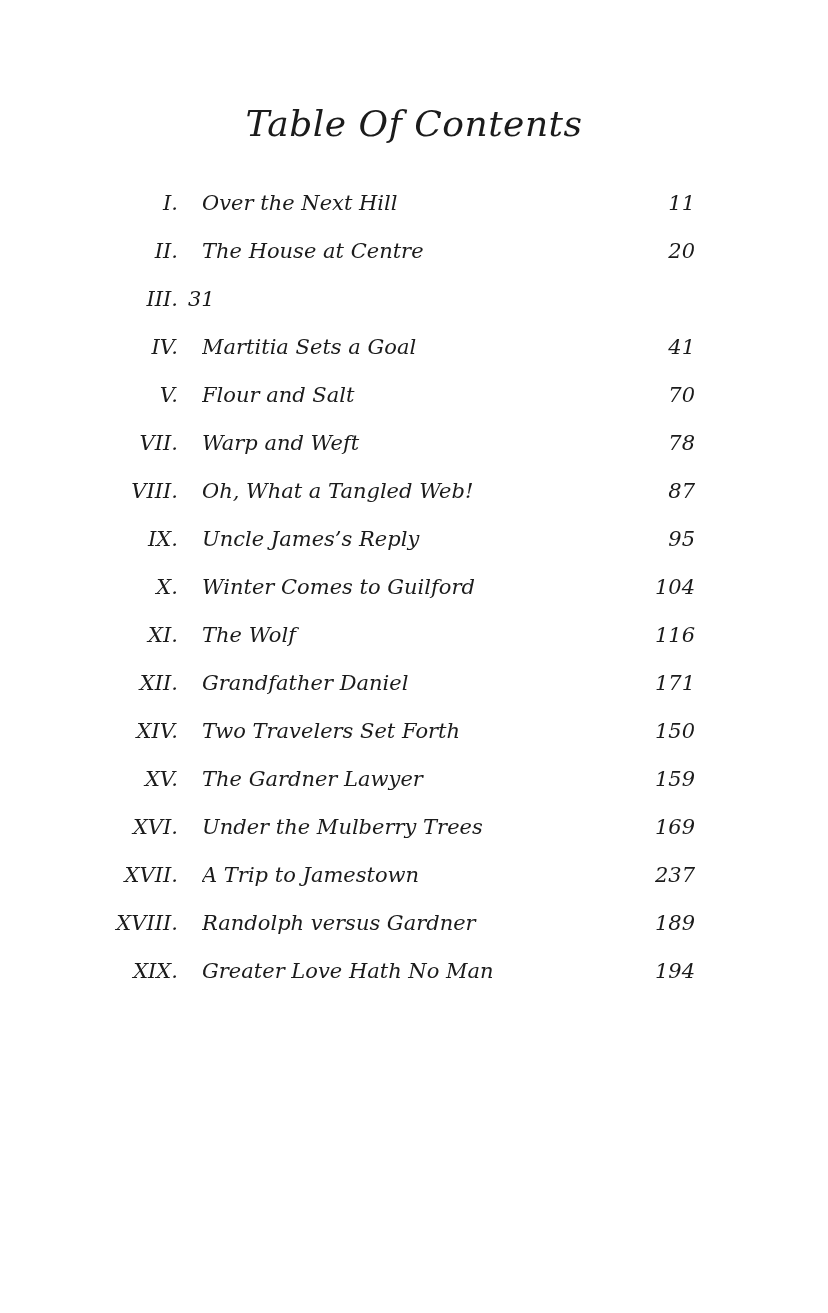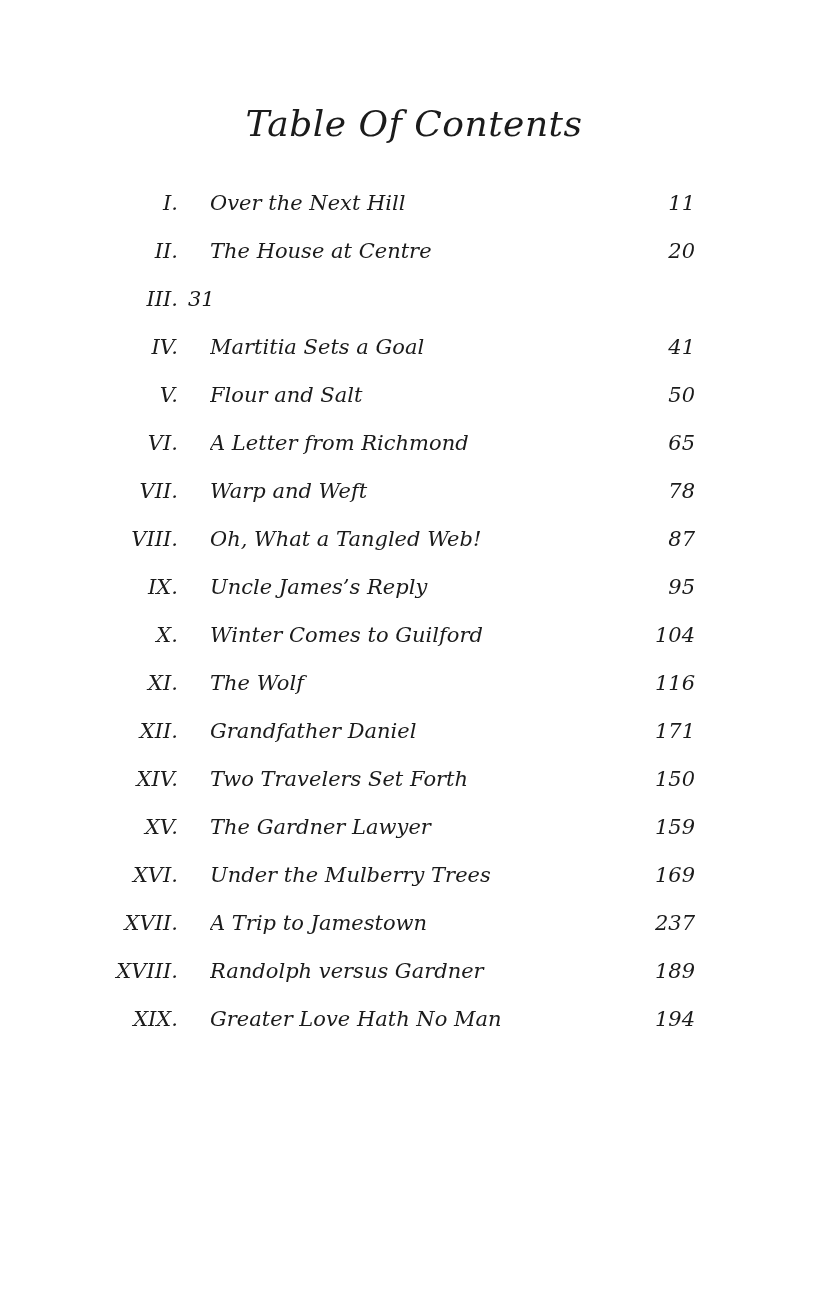--- a/index.html
+++ b/index.html
@@ -41,21 +41,21 @@
     font-size: 21px;
     white-space: nowrap;
   }
   .toc-numeral {
     flex: 0 0 auto;
     width: 78px;
     text-align: right;
   }
   .toc-title {
     flex: 1 1 auto;
-    margin-left: 32px;
+    margin-left: 24px;
     text-align: left;
     overflow: hidden;
   }
   .toc-page {
     flex: 0 0 auto;
     text-align: right;
     padding-left: 10px;
   }
 </style>
 </head>
@@ -83,28 +83,23 @@
 
   <div class="toc-row">
     <span class="toc-numeral">IV.</span>
     <span class="toc-title">Martitia Sets a Goal</span>
     <span class="toc-page">41</span>
   </div>
 
   <div class="toc-row">
     <span class="toc-numeral">V.</span>
     <span class="toc-title">Flour and Salt</span>
-    <span class="toc-page">50</span>
+    <span class="toc-page">70</span>
   </div>
 
-  <div class="toc-row">
-    <span class="toc-numeral">VI.</span>
-    <span class="toc-title">A Letter from Richmond</span>
-    <span class="toc-page">65</span>
-  </div>
 
   <div class="toc-row">
     <span class="toc-numeral">VII.</span>
     <span class="toc-title">Warp and Weft</span>
     <span class="toc-page">78</span>
   </div>
 
   <div class="toc-row">
     <span class="toc-numeral">VIII.</span>
     <span class="toc-title">Oh, What a Tangled Web!</span>

